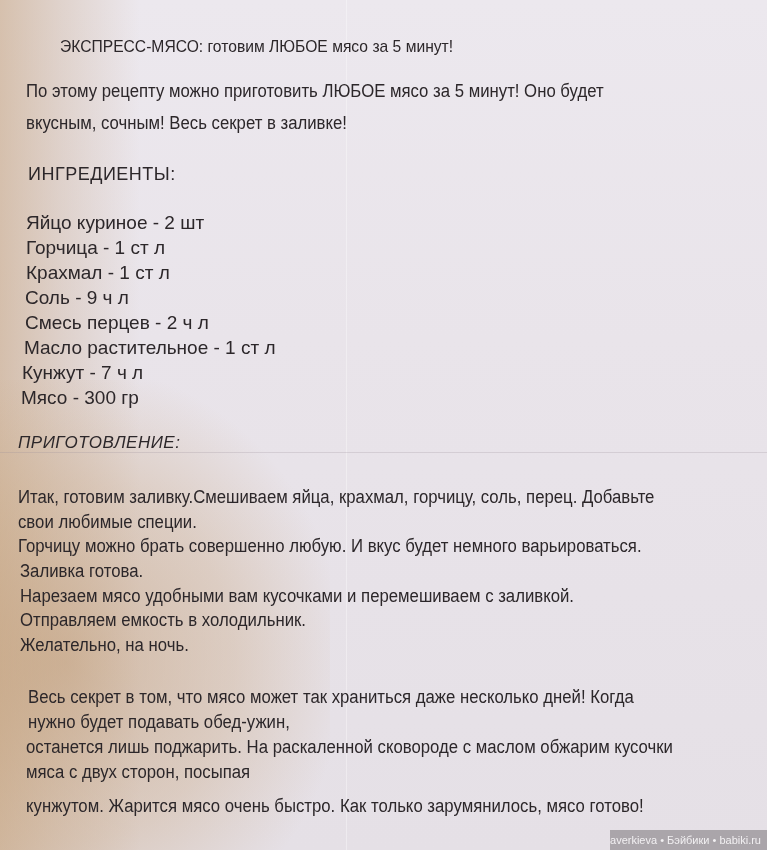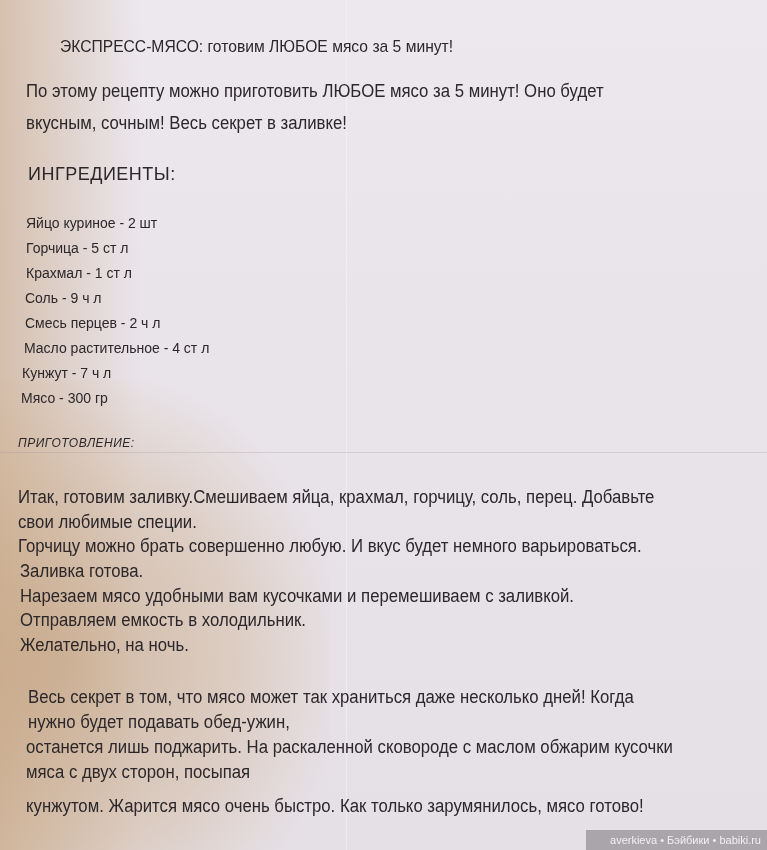--- a/index.html
+++ b/index.html
@@ -47,28 +47,28 @@
       position: absolute;
       white-space: nowrap;
       font-size: 18px;
       line-height: 22px;
       color: #2c272a;
     }
     .title { left: 60px; top: 36px; font-size: 17px; transform: scaleX(0.92); transform-origin: left; }
     .intro1 { left: 26px; top: 80px; transform: scaleX(0.93); transform-origin: left; }
     .intro2 { left: 26px; top: 112px; transform: scaleX(0.93); transform-origin: left; }
     .h-ingr { left: 28px; top: 163px; font-size: 18px; letter-spacing: 0.5px; }
-    .ing { left: 26px; font-size: 14px; }
-    .h-prep { left: 18px; top: 432px; font-size: 12px; font-style: italic; letter-spacing: 0.5px; }
+    .ing { left: 26px; font-size: 19px; }
+    .h-prep { left: 18px; top: 432px; font-size: 17px; font-style: italic; letter-spacing: 0.5px; }
     .prep { left: 18px; transform: scaleX(0.93); transform-origin: left; }
     .watermark {
       position: absolute;
       right: 0; bottom: 0;
       height: 20px;
-      padding: 0 6px 0 24px;
+      padding: 0 6px 0 0;
       background: rgba(150,145,150,0.75);
       color: #f2f0f2;
       font-size: 11px;
       line-height: 20px;
       white-space: nowrap;
     }
   </style>
 </head>
 <body>
 
@@ -78,25 +78,25 @@
 <div class="fold-h"></div>
 
 <div class="line title">ЭКСПРЕСС-МЯСО: готовим ЛЮБОЕ мясо за 5 минут!</div>
 
 <div class="line intro1">По этому рецепту можно приготовить ЛЮБОЕ мясо за 5 минут! Оно будет</div>
 <div class="line intro2">вкусным, сочным! Весь секрет в заливке!</div>
 
 <div class="line h-ingr">ИНГРЕДИЕНТЫ:</div>
 
 <div class="line ing" style="top:212px">Яйцо куриное - 2 шт</div>
-<div class="line ing" style="top:237px">Горчица - 5 ст л</div>
+<div class="line ing" style="top:237px">Горчица - 1 ст л</div>
 <div class="line ing" style="top:262px">Крахмал - 1 ст л</div>
 <div class="line ing" style="top:287px; left:25px">Соль - 9 ч л</div>
 <div class="line ing" style="top:312px; left:25px">Смесь перцев - 2 ч л</div>
-<div class="line ing" style="top:337px; left:24px">Масло растительное - 4 ст л</div>
+<div class="line ing" style="top:337px; left:24px">Масло растительное - 1 ст л</div>
 <div class="line ing" style="top:362px; left:22px">Кунжут - 7 ч л</div>
 <div class="line ing" style="top:387px; left:21px">Мясо - 300 гр</div>
 
 <div class="line h-prep">ПРИГОТОВЛЕНИЕ:</div>
 
 <div class="line prep" style="top:486px">Итак, готовим заливку.Смешиваем яйца, крахмал, горчицу, соль, перец. Добавьте</div>
 <div class="line prep" style="top:511px">свои любимые специи.</div>
 <div class="line prep" style="top:535px">Горчицу можно брать совершенно любую. И вкус будет немного варьироваться.</div>
 <div class="line prep" style="top:560px; left:20px">Заливка готова.</div>
 <div class="line prep" style="top:585px; left:20px">Нарезаем мясо удобными вам кусочками и перемешиваем с заливкой.</div>

